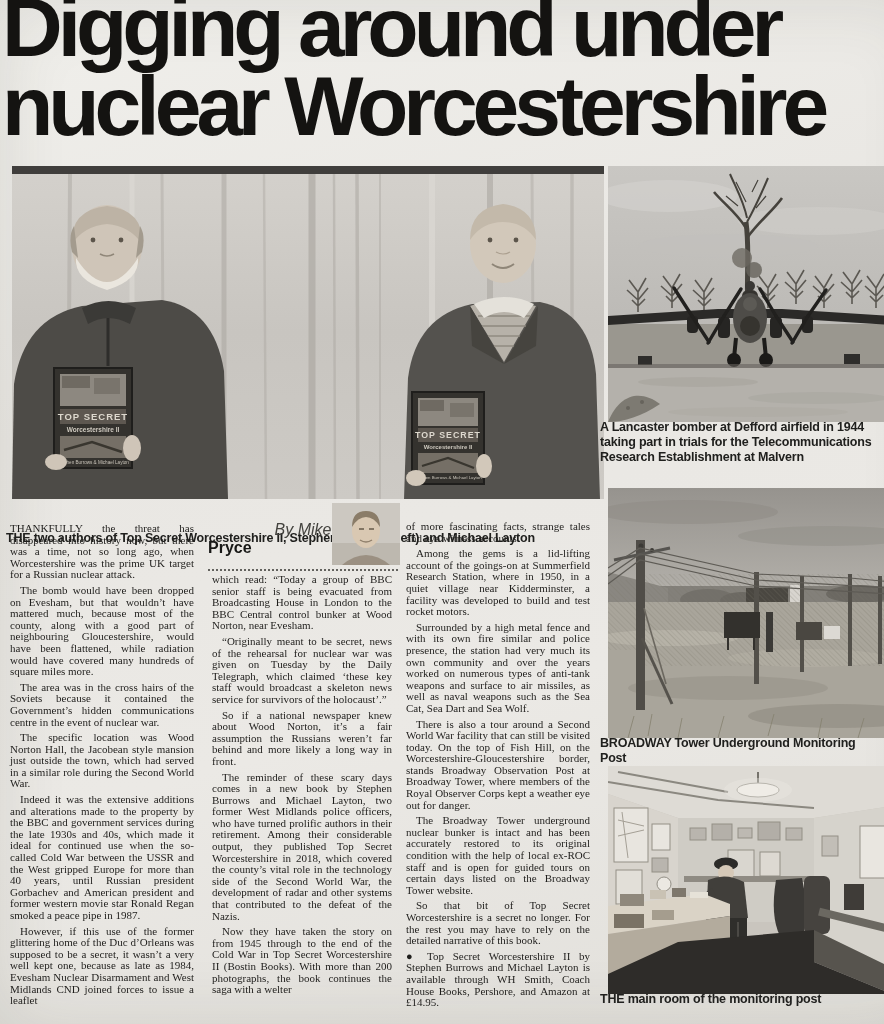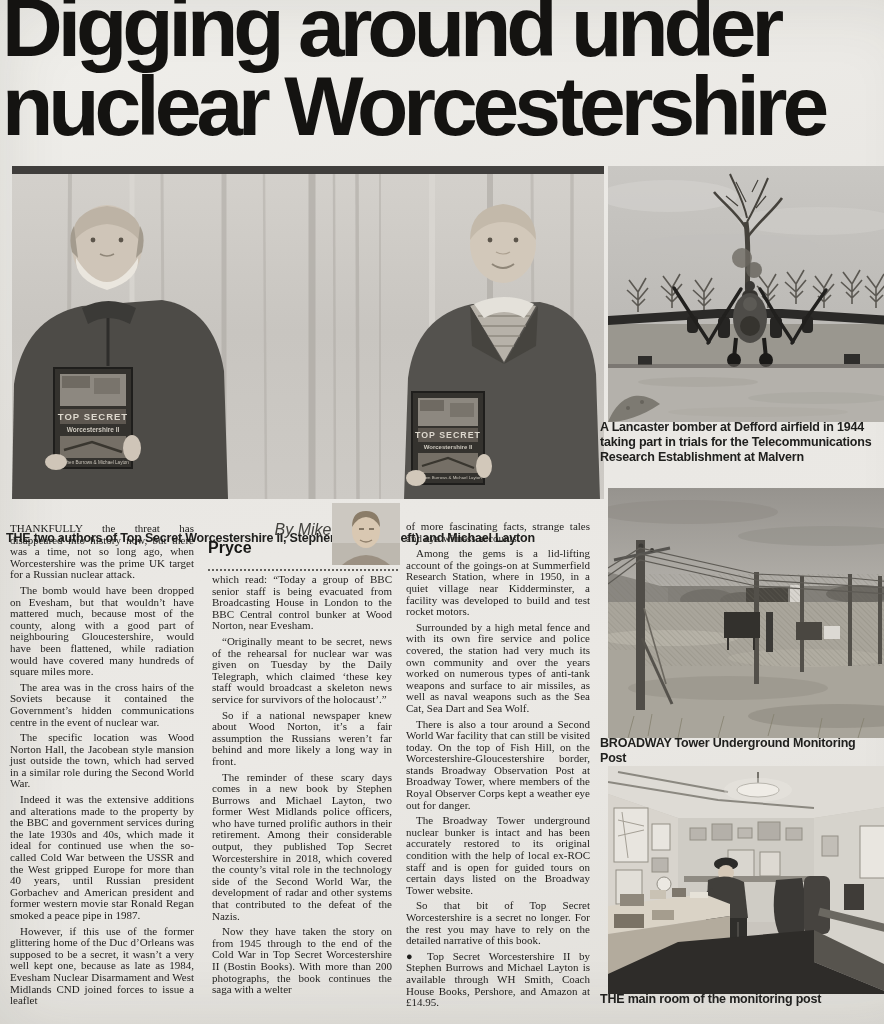--- a/index.html
+++ b/index.html
@@ -173,21 +173,21 @@
     <p>which read: “Today a group of BBC senior staff is being evacuated from Broadcasting House in London to the BBC Central control bunker at Wood Norton, near Evesham.</p>
     <p>“Originally meant to be secret, news of the rehearsal for nuclear war was given on Tuesday by the Daily Telegraph, which claimed ‘these key staff would broadcast a skeleton news service for survivors of the holocaust’.”</p>
     <p>So if a national newspaper knew about Wood Norton, it’s a fair assumption the Russians weren’t far behind and more likely a long way in front.</p>
     <p>The reminder of these scary days comes in a new book by Stephen Burrows and Michael Layton, two former West Midlands police officers, who have turned prolific authors in their retirement. Among their considerable output, they published Top Secret Worcestershire in 2018, which covered the county’s vital role in the technology side of the Second World War, the development of radar and other systems that contributed to the defeat of the Nazis.</p>
     <p>Now they have taken the story on from 1945 through to the end of the Cold War in Top Secret Worcestershire II (Bostin Books). With more than 200 photographs, the book continues the saga with a welter</p>
   </section>
 
   <section class="col" style="left:402px;top:517px;width:192px;">
     <p>of more fascinating facts, strange tales and eye witness accounts.</p>
     <p>Among the gems is a lid-lifting account of the goings-on at Summerfield Research Station, where in 1950, in a quiet village near Kidderminster, a facility was developed to build and test rocket motors.</p>
-    <p>Surrounded by a high metal fence and with its own fire service and police covered, the station had very much its own community and over the years worked on numerous types of anti-tank weapons and surface to air missiles, as well as naval weapons such as the Sea Cat, Sea Dart and Sea Wolf.</p>
+    <p>Surrounded by a high metal fence and with its own fire similar and police presence, the station had very much its own community and over the years worked on numerous types of anti-tank weapons and surface to air missiles, as well as naval weapons such as the Sea Cat, Sea Dart and Sea Wolf.</p>
     <p>There is also a tour around a Second World War facility that can still be visited today. On the top of Fish Hill, on the Worcestershire-Gloucestershire border, stands Broadway Observation Post at Broadway Tower, where members of the Royal Observer Corps kept a weather eye out for danger.</p>
     <p>The Broadway Tower underground nuclear bunker is intact and has been accurately restored to its original condition with the help of local ex-ROC staff and is open for guided tours on certain days listed on the Broadway Tower website.</p>
     <p>So that bit of Top Secret Worcestershire is a secret no longer. For the rest you may have to rely on the detailed narrative of this book.</p>
     <p class="bullet">● Top Secret Worcestershire II by Stephen Burrows and Michael Layton is available through WH Smith, Coach House Books, Pershore, and Amazon at £14.95.</p>
   </section>
 
   <figure style="left:600px;top:158px;">
     <svg width="284" height="256" viewBox="0 0 284 256">
       <defs>
         <linearGradient id="sky1" x1="0" y1="0" x2="0" y2="1">

